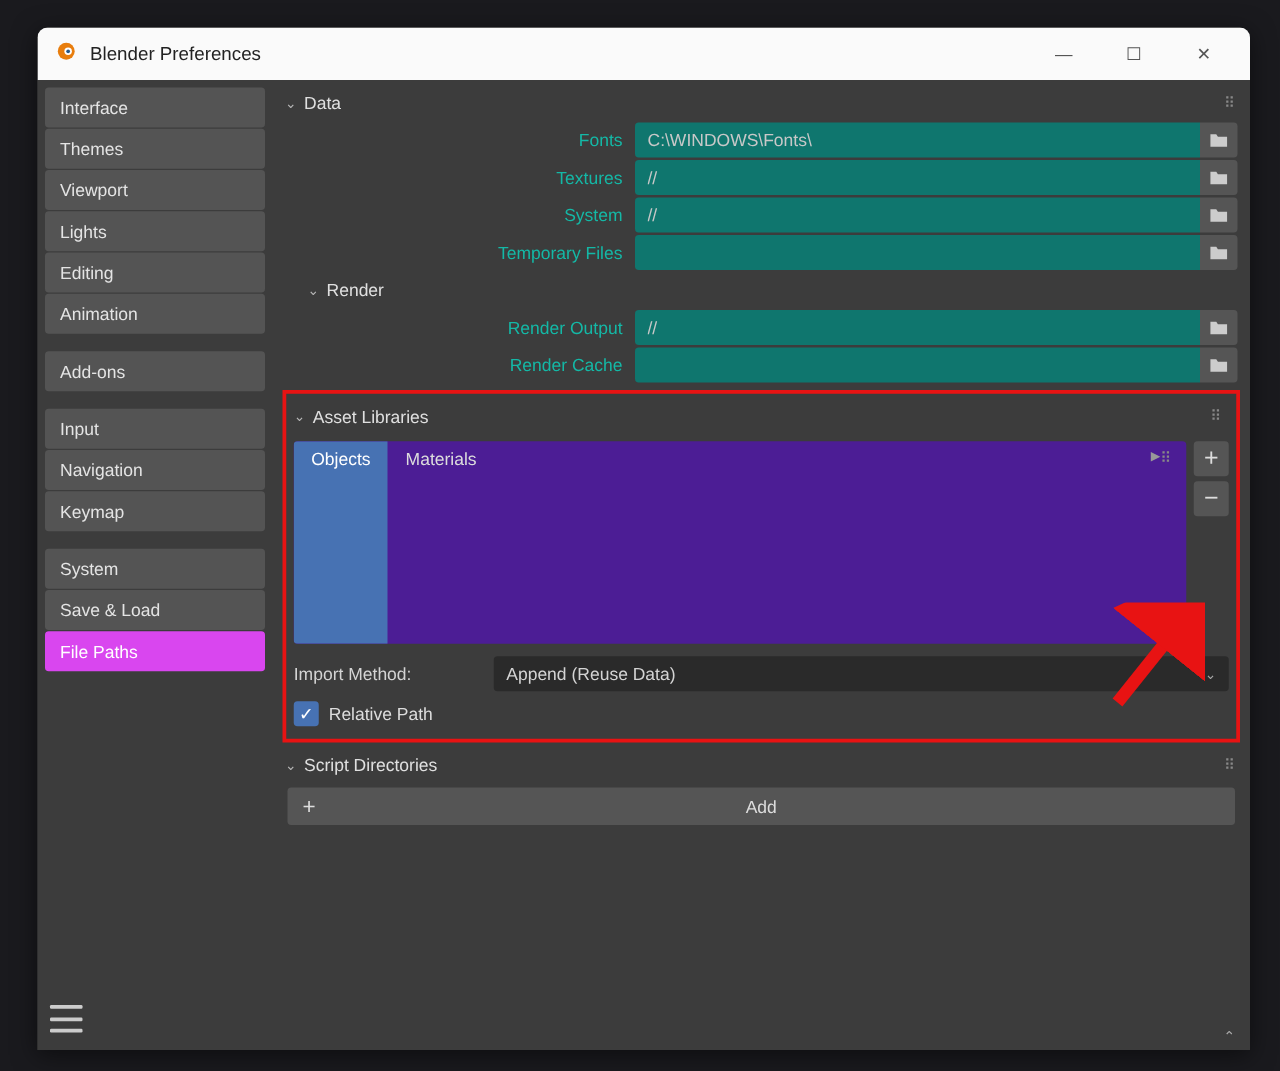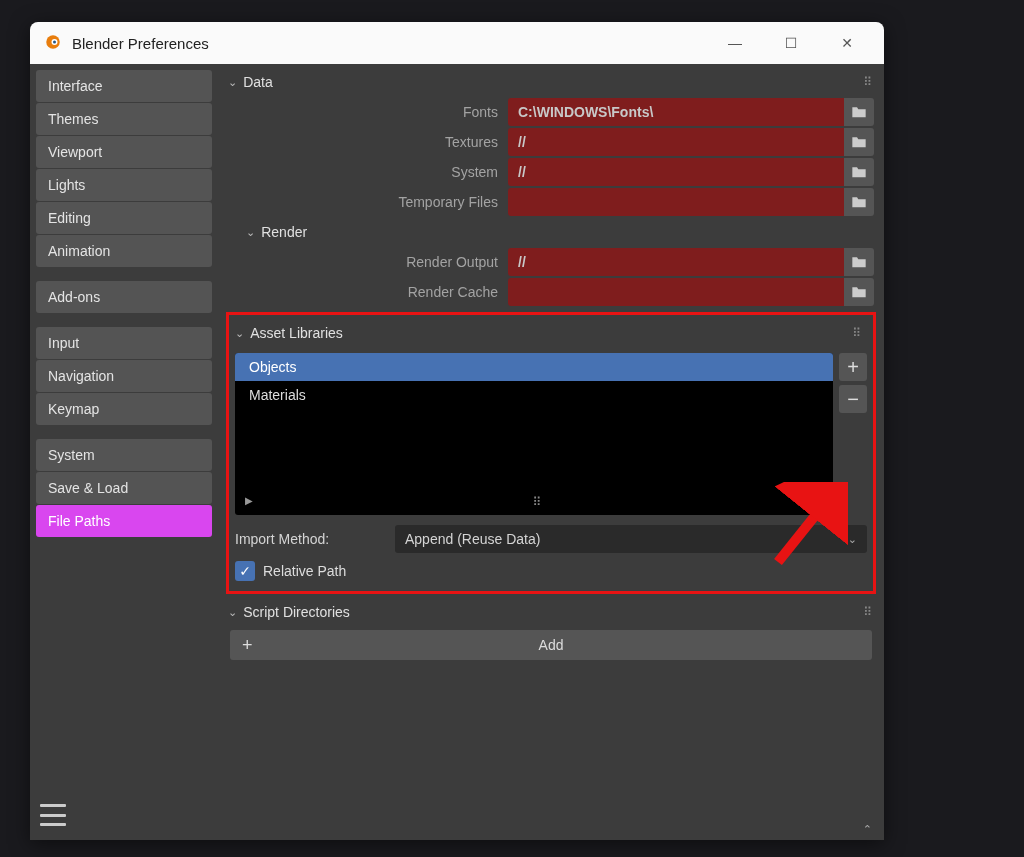--- a/index.html
+++ b/index.html
@@ -1,21 +1,21 @@
 <!DOCTYPE html>
 <html><head>
 <meta charset="utf-8">
 <style>
 * { box-sizing: border-box; margin: 0; padding: 0; font-family: -apple-system, "Segoe UI", sans-serif; }
 body { background: #1a1a1e; width: 1024px; height: 857px; overflow: hidden; position: relative; }
 
 .window {
   position: absolute;
   left: 30px; top: 22px;
-  width: 854px; height: 818px;
+  width: 970px; height: 818px;
   background: #3a3a3a;
   border-radius: 8px 8px 0 0;
   overflow: hidden;
   box-shadow: 0 4px 20px rgba(0,0,0,0.5);
 }
 
 .titlebar {
   height: 42px;
   background: #fafafa;
   display: flex;
@@ -77,33 +77,32 @@
 .sechead.sub { padding-left: 22px; }
 
 .fieldrow {
   display: flex; align-items: center;
   margin: 2px 4px 2px 0;
 }
 .fieldrow .flabel {
   width: 284px;
   text-align: right;
   padding-right: 10px;
-  color: #a3a3a3;
+  color: #14b8a6;
   font-size: 14px;
 }
 .fieldrow .finput {
   flex: 1;
-  background: #7f1d1d;
+  background: #0f766e;
   color: #c8c8c8;
   border: none;
   padding: 6px 10px;
   font-size: 14px;
   height: 28px;
   border-radius: 3px 0 0 3px;
-  font-weight: bold;
 }
 .fieldrow .ficon {
   width: 30px; height: 28px;
   background: #555;
   display: flex; align-items: center; justify-content: center;
   border-radius: 0 3px 3px 0;
   cursor: pointer;
 }
 .folder-ic { width: 16px; height: 14px; fill: #ccc; }
 
@@ -115,25 +114,25 @@
   position: relative;
 }
 
 .library-list-wrap {
   display: flex;
   gap: 6px;
   margin: 6px 0 10px 0;
 }
 .library-list {
   flex: 1;
-  background: #000000;
+  background: #4c1d95;
   border-radius: 3px;
   height: 162px;
   display: flex;
-  flex-direction: column;
+  flex-direction: row;
   overflow: hidden;
 }
 .libitem {
   padding: 6px 14px;
   color: #ddd;
   cursor: pointer;
   font-size: 14px;
 }
 .libitem.selected { background: #4772b3; color: #fff; }
 .libspacer { flex: 1; }

